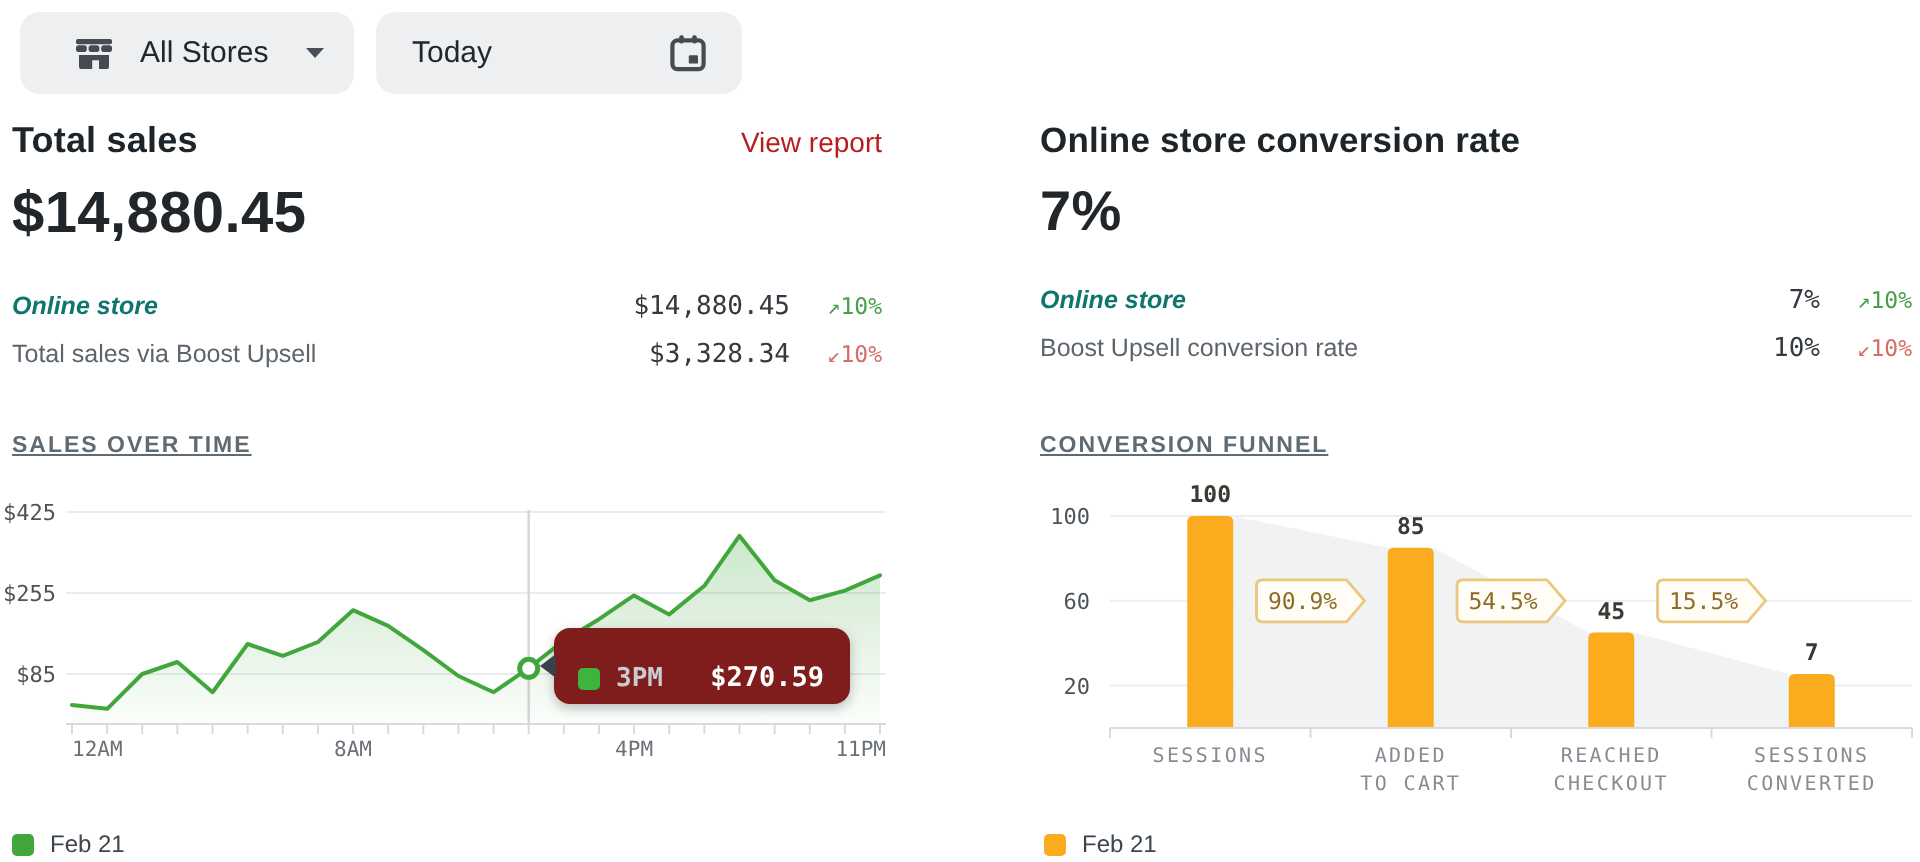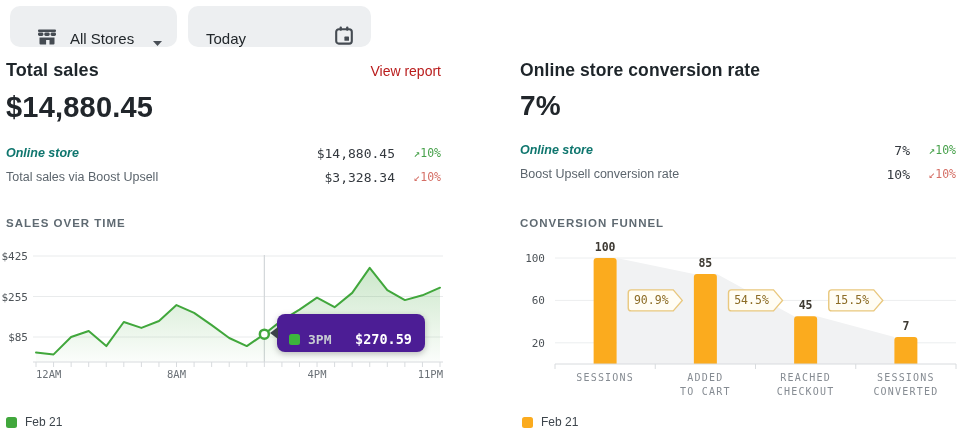--- a/index.html
+++ b/index.html
@@ -2,21 +2,21 @@
 <html><head>
 <meta charset="utf-8">
 <style>
   * { box-sizing: border-box; margin: 0; padding: 0; }
   html,body { background:#fff; }
   body { font-family: "Liberation Sans", sans-serif; color:#23282d; }
   #app { position:relative; width:960px; height:431px; background:#ffffff; overflow:hidden; }
 
   
   .pill { position:absolute; top:6px; height:41px; background:#edeff1; border-radius:10px;
-          display:flex; align-items:flex-end; cursor:pointer; }
+          display:flex; align-items:center; cursor:pointer; }
   .pill-stores { left:10px; width:167px; padding:0 14px 0 26px; }
   .pill-today  { left:188px; width:183px; padding:0 16px 0 18px; }
   .pill-label { font-size:15px; color:#22272b; font-weight:500; }
   .pill-stores .pill-label { margin-left:12px; }
   .pill-spacer { flex:1; }
 
   
   .panel { position:absolute; top:54px; }
   .panel-left  { left:6px;  width:435px; }
   .panel-right { left:520px; width:436px; }
@@ -31,28 +31,28 @@
   .metric-row { display:flex; align-items:center; height:24px; font-size:12.5px; }
   .metric-label { flex:1; color:#5c656d; }
   .metric-row.primary .metric-label { color:#0f766e; font-weight:700;font-style:italic; }
   .metric-value { font-family:"DejaVu Sans Mono", monospace; font-size:13px; color:#34393f; }
   .chg { font-family:"DejaVu Sans Mono", monospace; font-size:11.5px; width:46px; text-align:right; }
   .chg .arrow { font-size:11px; }
   .chg.up   { color:#47a14b; }
   .chg.down { color:#d56f66; }
 
   .section-title { position:absolute; font-size:11.5px; font-weight:700; letter-spacing:1px;
-                   color:#5f6a72; top:217px; }
+                   color:#5f6a72; top:217px;text-decoration:underline; }
 
   
   .chart-svg { position:absolute; top:240px; left:0; }
 
   
   .tooltip { position:absolute; left:277px; top:314px; width:148px; height:38px;
-             background:#4c1d95; border-radius:8px; display:flex; align-items:center;
+             background:#7f1d1d; border-radius:8px; display:flex; align-items:center;
              padding:12px 13px 0 12px; box-shadow:0 2px 6px rgba(0,0,0,0.25); }
   .tooltip:before { content:""; position:absolute; left:-7px; top:13px; border:6px solid transparent;
                     border-right:8px solid #3b4149; border-left:none; }
   .tt-swatch { width:11px; height:11px; border-radius:2.5px; margin-right:8px; }
   .tt-label { font-family:"DejaVu Sans Mono", monospace; font-size:13px; font-weight:700; color:#c7ccd2; }
   .tt-value { font-family:"DejaVu Sans Mono", monospace; font-size:13.5px; font-weight:700; color:#ffffff;
               margin-left:auto; }
 
   
   .legend { position:absolute; top:415px; display:flex; align-items:center; gap:8px; }

